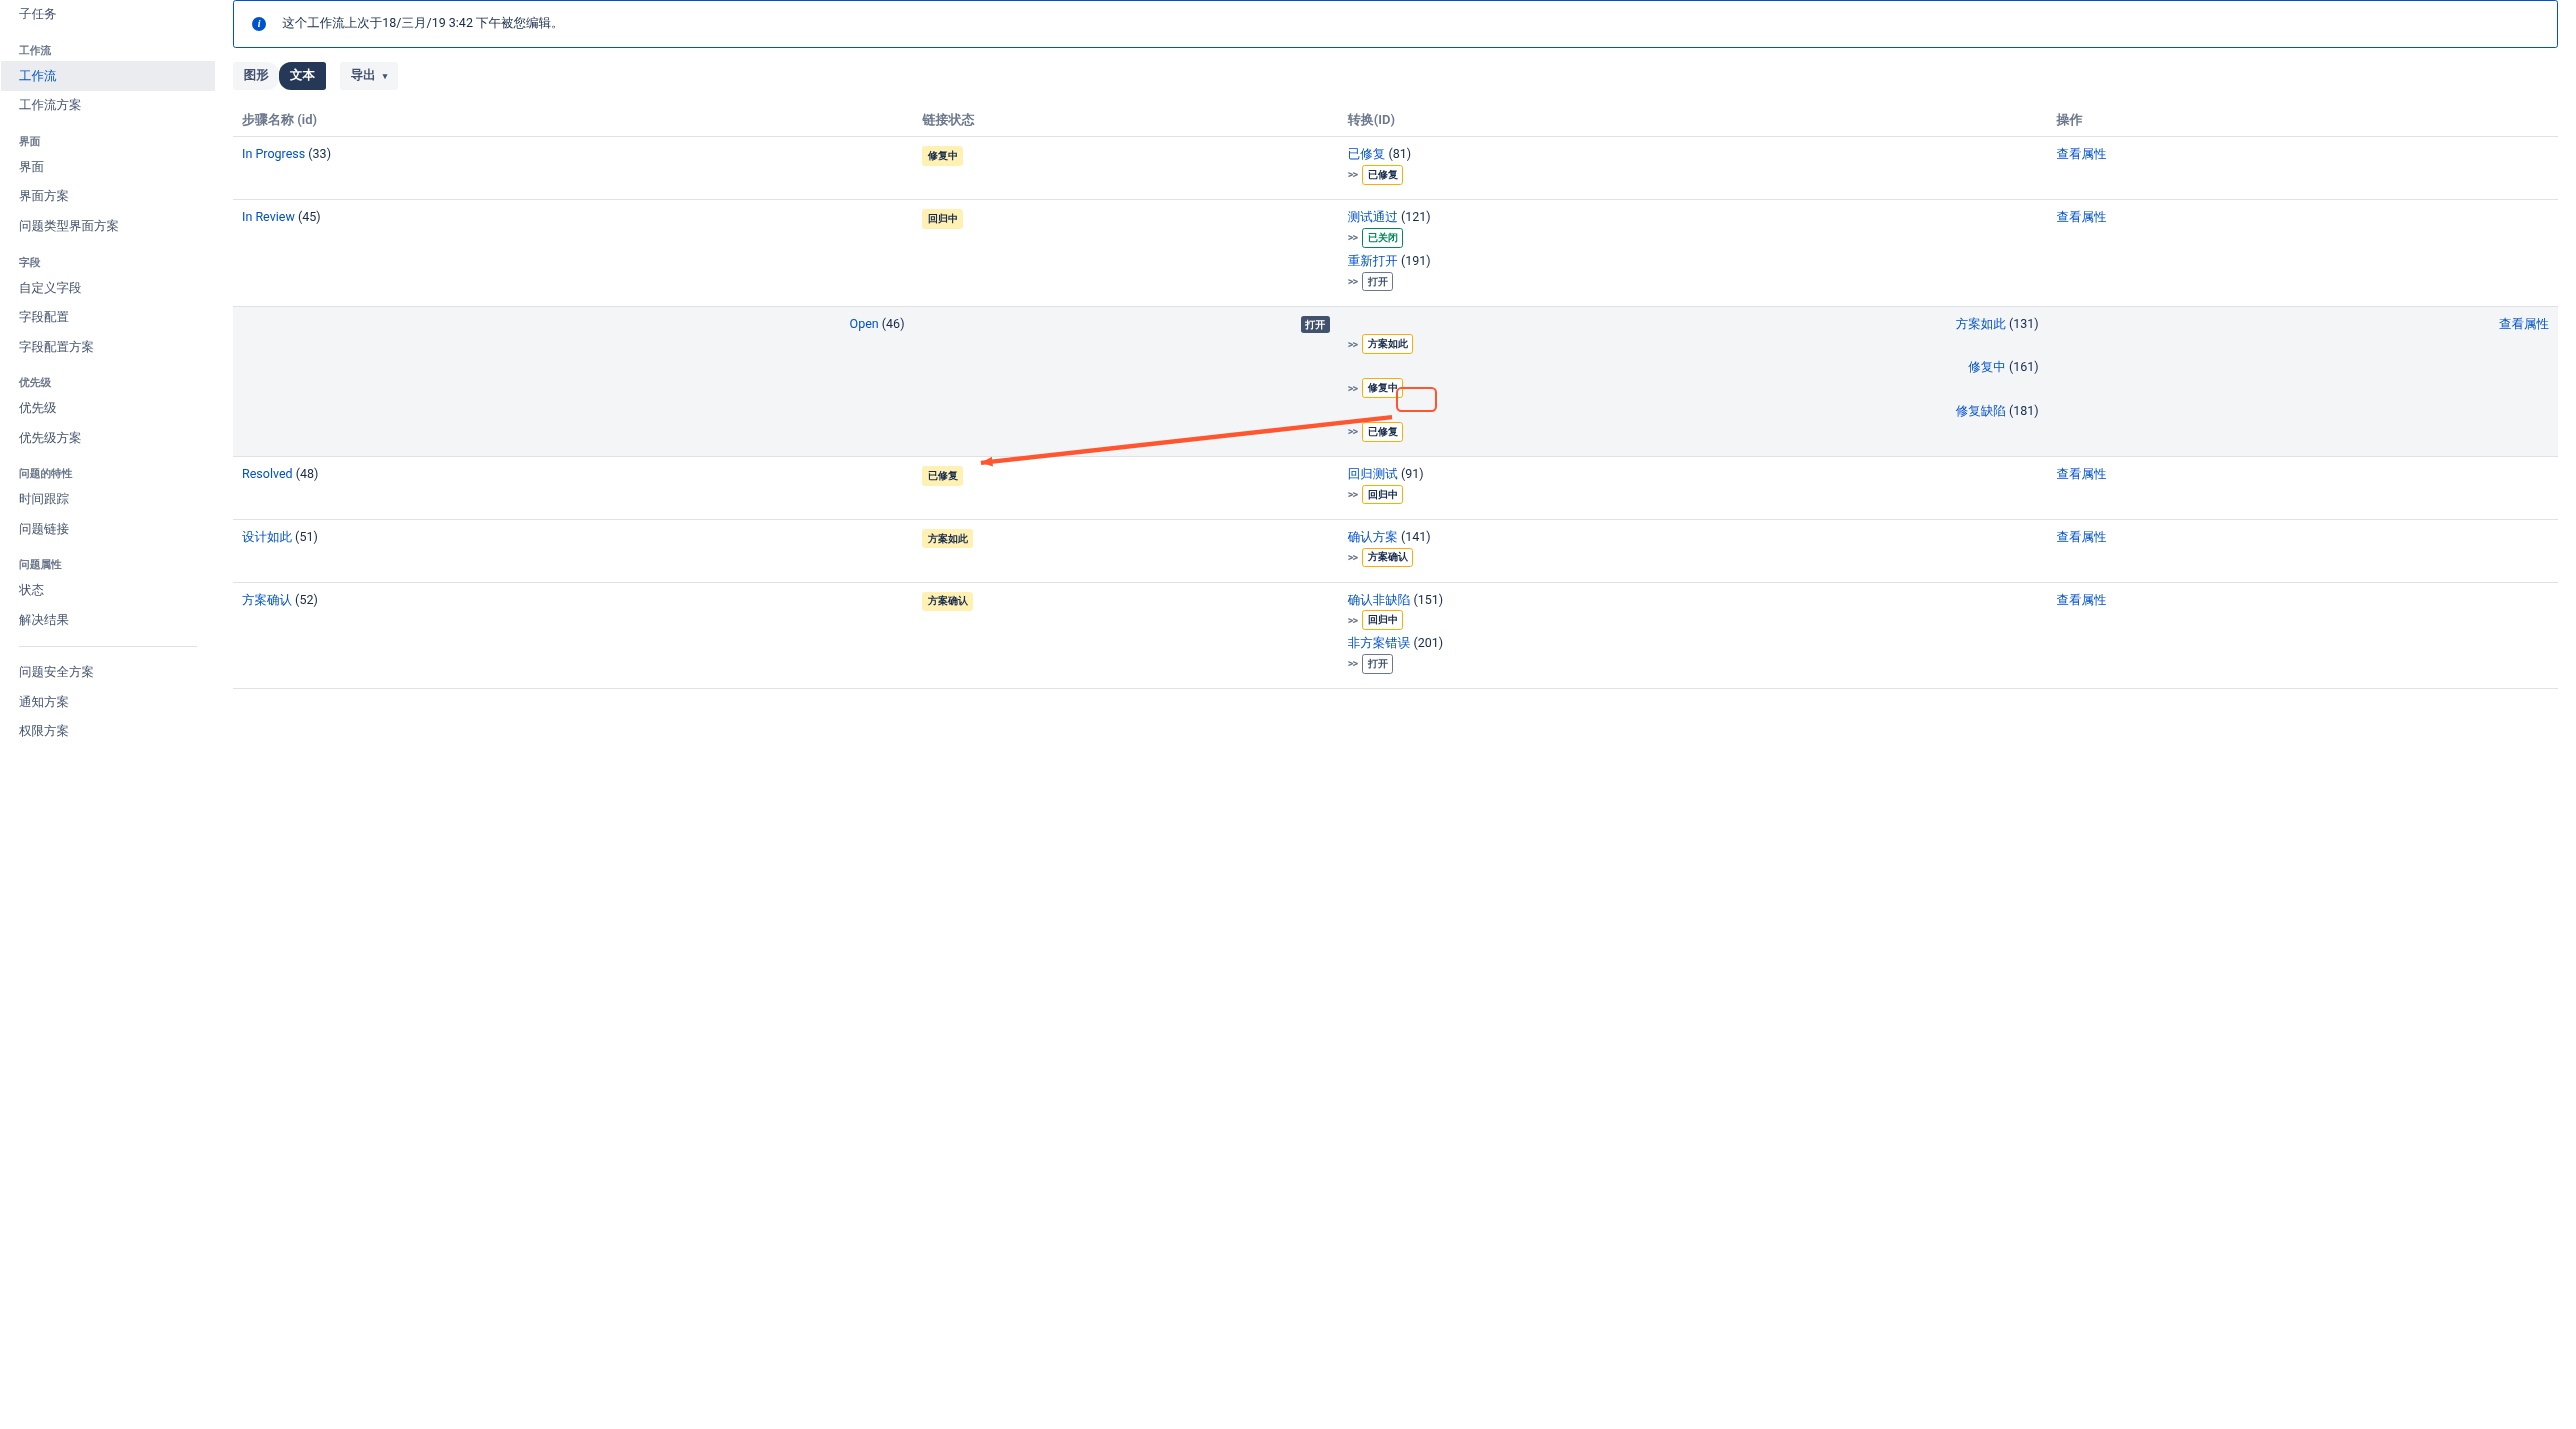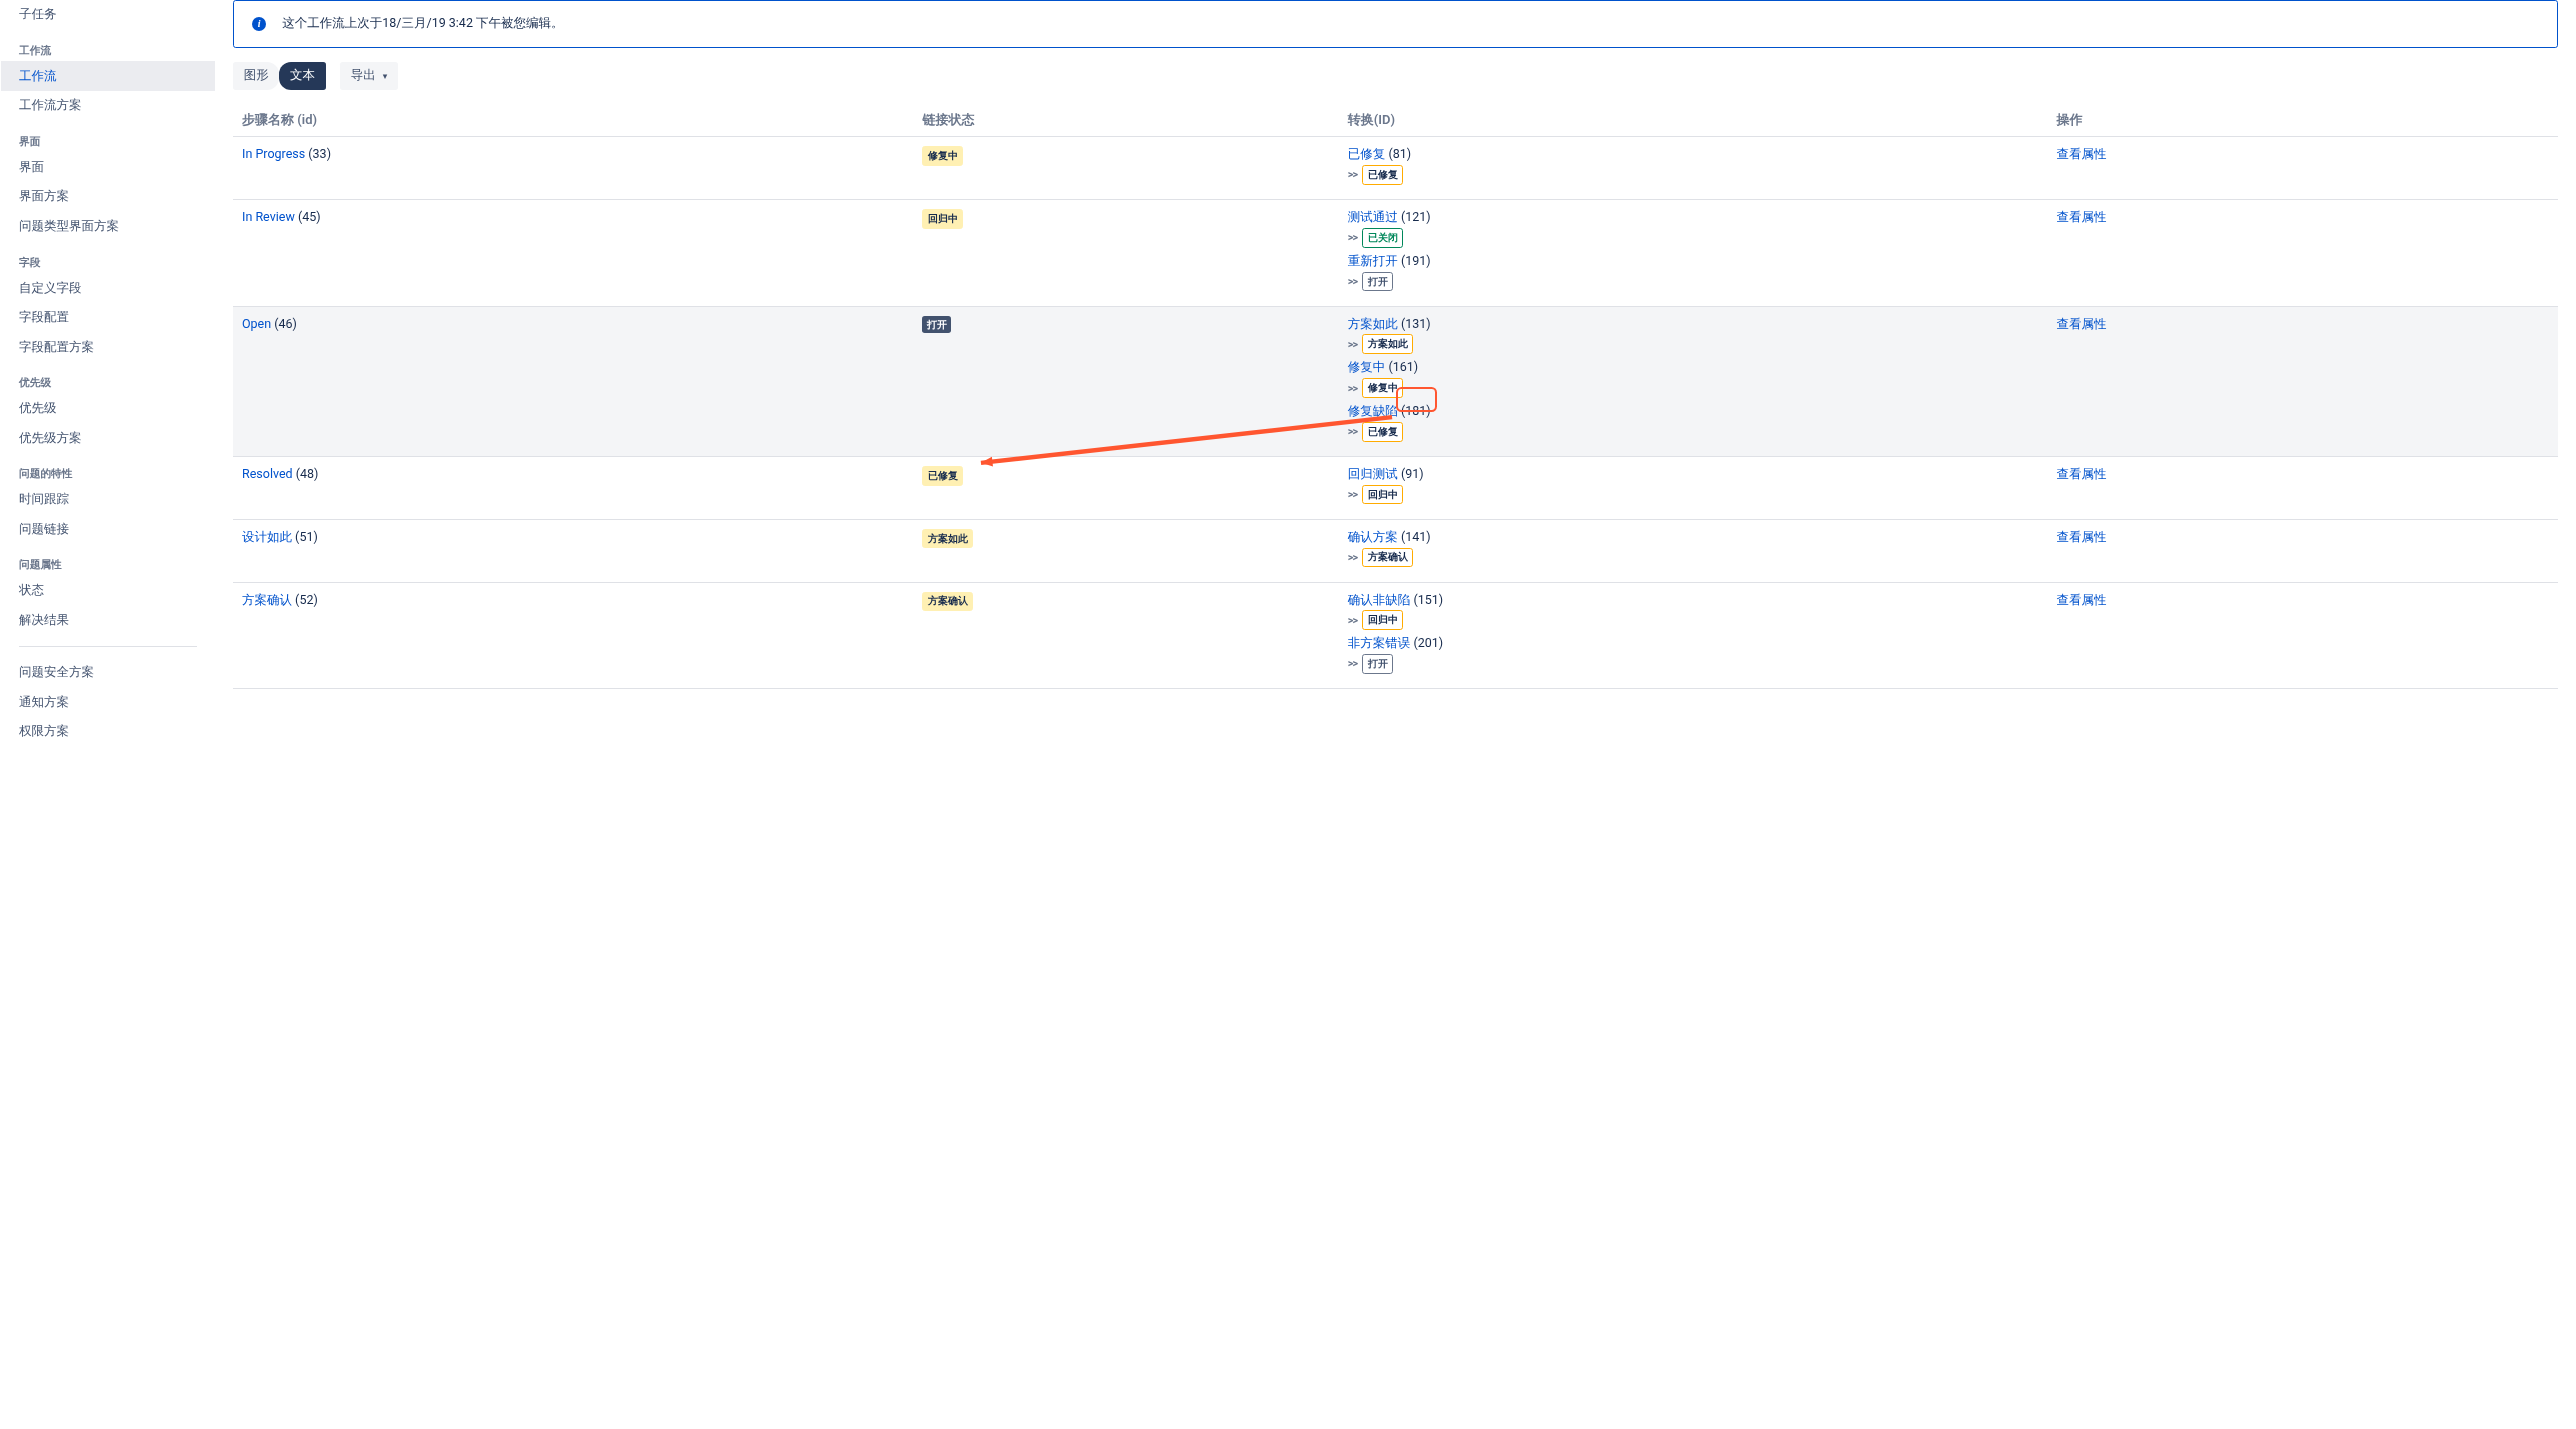--- a/index.html
+++ b/index.html
@@ -75,20 +75,21 @@
 }
 .btn-group { display: inline-flex; }
 .btn {
   background: #F4F5F7;
   border: none;
   padding: 5.4px 10.7px;
   font-size: 12.5px;
   color: #42526E;
   cursor: pointer;
   border-radius: 2.7px;
+  font-weight: bold;
 }
 .btn-group .btn { border-radius: 12px; }
 .btn-group .btn:first-child { border-top-left-radius: 2.7px; border-bottom-left-radius: 2.7px; }
 .btn-group .btn:last-child { border-top-right-radius: 2.7px; border-bottom-right-radius: 2.7px; }
 .btn.active {
   background: #253858;
   color: #fff;
 }
 .btn .chevron {
   display: inline-block;
@@ -106,21 +107,21 @@
   color: #6B778C;
   padding: 7.2px 9px;
   border-bottom: 0.9px solid #DFE1E6;
 }
 td {
   padding: 9px 9px;
   border-bottom: 0.9px solid #DFE1E6;
   vertical-align: top;
   font-size: 12.5px;
 }
-tr.highlight td { background: #F4F5F7; }
+tr.highlight td { background: #F4F5F7; text-align: right; }
 .link { color: #0052CC; cursor: pointer; }
 .id-suffix { color: #172B4D; }
 .lozenge {
   display: inline-block;
   font-size: 10px;
   font-weight: 700;
   padding: 1.8px 4.5px;
   border-radius: 2.7px;
   text-transform: none;
   line-height: 1.4;

